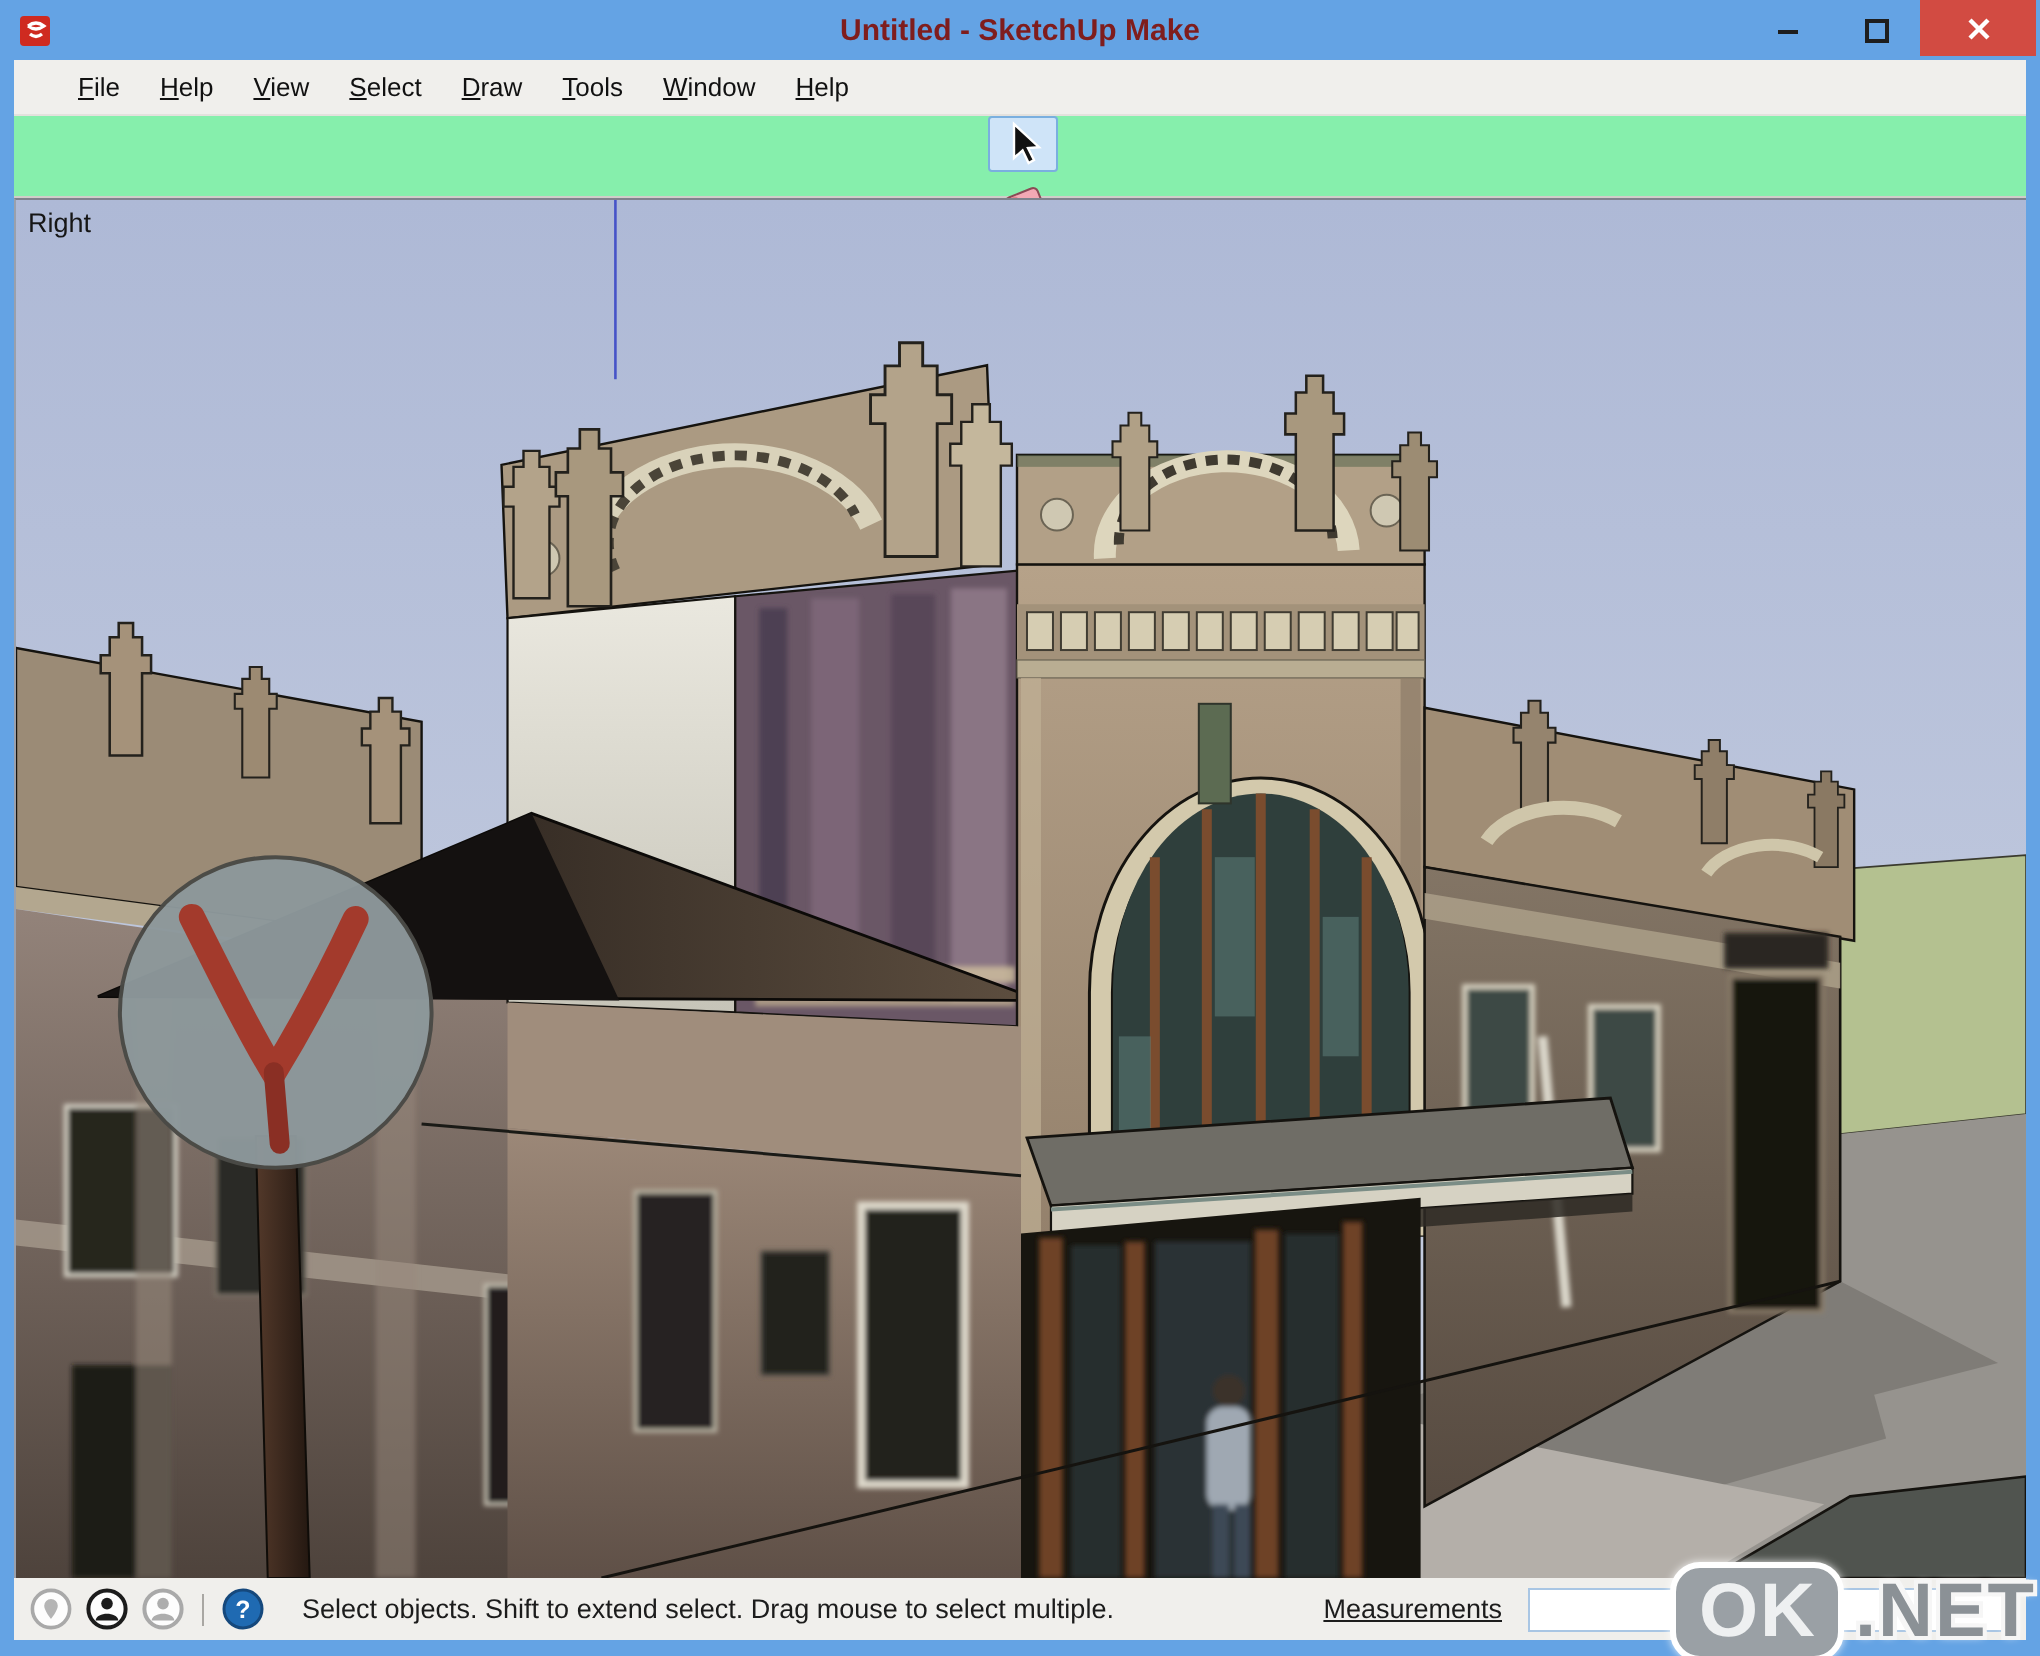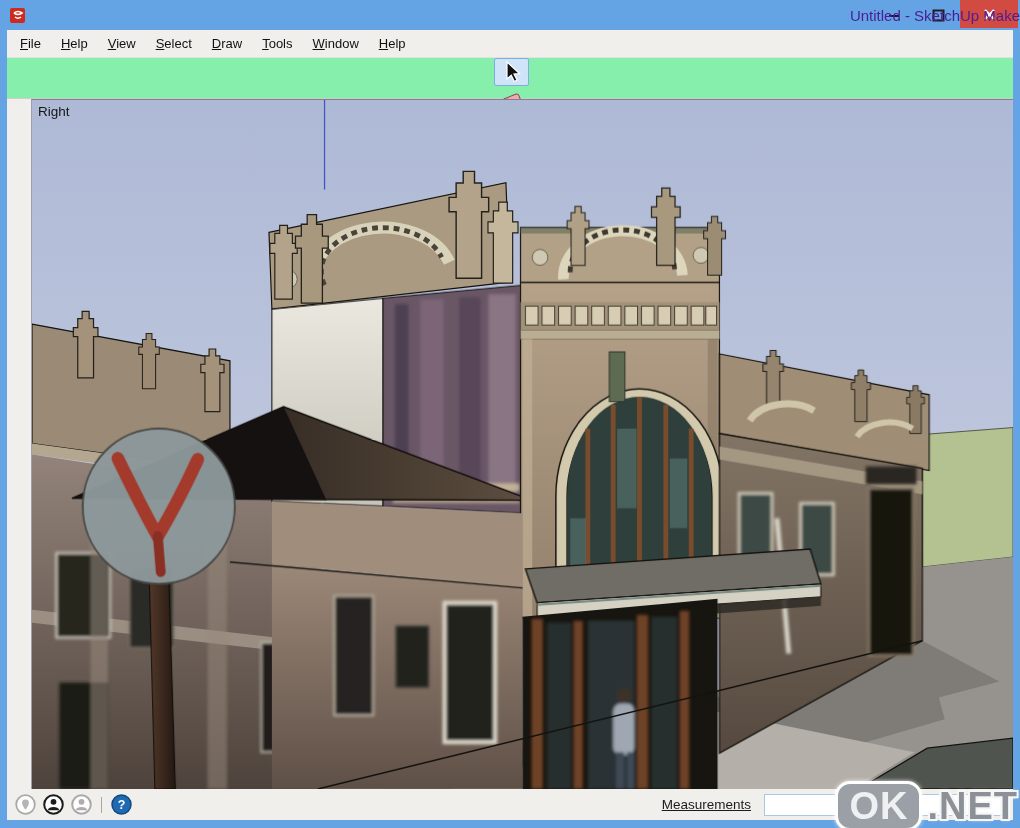--- a/index.html
+++ b/index.html
@@ -1,40 +1,40 @@
 <!DOCTYPE html>
 <html><head>
 <meta charset="utf-8">
 <style>
   html,body{margin:0;padding:0;background:#333;}
   body{width:1020px;height:828px;overflow:hidden;font-family:"Liberation Sans",sans-serif;-webkit-font-smoothing:antialiased;}
   .window{position:relative;width:1020px;height:828px;background:#64a3e4;box-sizing:border-box;}
   
   .titlebar{position:absolute;left:0;top:0;right:0;height:30px;display:flex;align-items:center;}
   .logo{width:20px;height:20px;margin-left:8px;flex:0 0 auto;}
-  .win-title{position:absolute;left:0;right:0;text-align:right;font-size:15px;color:#4c1d95;pointer-events:none;}
+  .win-title{position:absolute;left:0;right:0;text-align:center;font-size:15px;color:#7f1d1d;pointer-events:none;font-weight:bold;}
   .win-controls{margin-left:auto;display:flex;align-items:center;height:30px;}
   .wbtn{width:44px;height:26px;display:flex;align-items:center;justify-content:center;background:transparent;border:none;cursor:default;}
   .wbtn svg{display:block;}
   .wbtn.close{width:58px;height:28px;background:#d24b42;margin-right:2px;margin-top:-2px;}
   
   .app{position:absolute;left:7px;right:7px;top:30px;bottom:8px;background:#f0efec;display:flex;flex-direction:column;}
   
-  .menubar{height:27px;display:flex;align-items:center;padding-left:4px;gap:2px;font-size:13px;color:#111;border-bottom:1px solid #e3e1dd;}
+  .menubar{height:27px;display:flex;align-items:center;padding-left:23px;gap:2px;font-size:13px;color:#111;border-bottom:1px solid #e3e1dd;}
   .menu-item{display:inline-block;padding:3px 9px;}
   .menu-item::first-letter{text-decoration:underline;}
   
   .toolbar{height:40px;display:flex;align-items:center;padding-left:3px;border-bottom:1px solid #cfcdc9;background:#86efac;flex-direction:column;}
   .grip{width:7px;height:32px;margin-right:2px;background:radial-gradient(circle,#b9b7b3 1px,transparent 1.4px);background-size:4px 5px;background-position:center;}
   .tbtn{width:33px;height:33px;display:flex;align-items:center;justify-content:center;border:1px solid transparent;border-radius:2px;}
   .tbtn.sel{background:#cfe4f8;border:1px solid #7aafdf;}
   .dd{width:15px;height:33px;display:flex;align-items:center;justify-content:center;}
   .tsep{width:1px;height:32px;background:#c6c4c0;border-right:1px solid #fdfdfc;margin:0 4px;}
   
-  .viewport{position:relative;flex:1;background:#22c55e;border-top:1px solid #7e828c;border-left:1px solid #9aa0ac;overflow:hidden;margin-left:24px;}
+  .viewport{position:relative;flex:1;background:#22c55e;border-top:1px solid #7e828c;border-left:1px solid #9aa0ac;overflow:hidden;}
   .viewport svg.scene{position:absolute;inset:0;width:100%;height:100%;}
   .view-label{position:absolute;left:6px;top:4px;font-size:13.5px;color:#161616;}
   
   .statusbar{height:31px;display:flex;align-items:center;gap:7px;padding-left:8px;font-size:13.5px;color:#1c1c1c;background:#f0efec;position:relative;}
   .sicon{width:21px;height:21px;flex:0 0 auto;}
   .sdiv{width:1px;height:16px;background:#a9a7a3;margin:0 2px;}
   .hint{margin-left:12px;white-space:nowrap;}
   .meas-label{margin-left:auto;white-space:nowrap;text-decoration:underline;}
   .meas-input{width:246px;height:22px;margin:0 3px 0 6px;border:1px solid #a9c6e4;background:#fff;box-sizing:border-box;font-size:12px;}
   
@@ -520,20 +520,21 @@
             <path d="M4.8 16.2 c0.6 -4.4 10.8 -4.4 11.4 0 Z" fill="#adadad"></path>
           </svg>
       </span>
       <span class="sdiv"></span>
       <span class="sicon">
         <svg viewBox="0 0 21 21">
             <circle cx="10.5" cy="10.5" r="9.5" fill="#1f6ab2" stroke="#15487c" stroke-width="1.5"></circle>
             <text x="10.5" y="15" text-anchor="middle" font-size="12.5" font-weight="bold" fill="#fff" font-family="Liberation Sans, sans-serif">?</text>
           </svg>
       </span>
+      <span class="hint">Select objects. Shift to extend select. Drag mouse to select multiple.</span>
       <span class="meas-label">Measurements</span>
       <input class="meas-input" type="text" value="" style="">
     </div>
   </div>
 
   <div class="watermark">
     <span class="wm-ok">OK</span>
     <span>.NET</span>
   </div>
 

